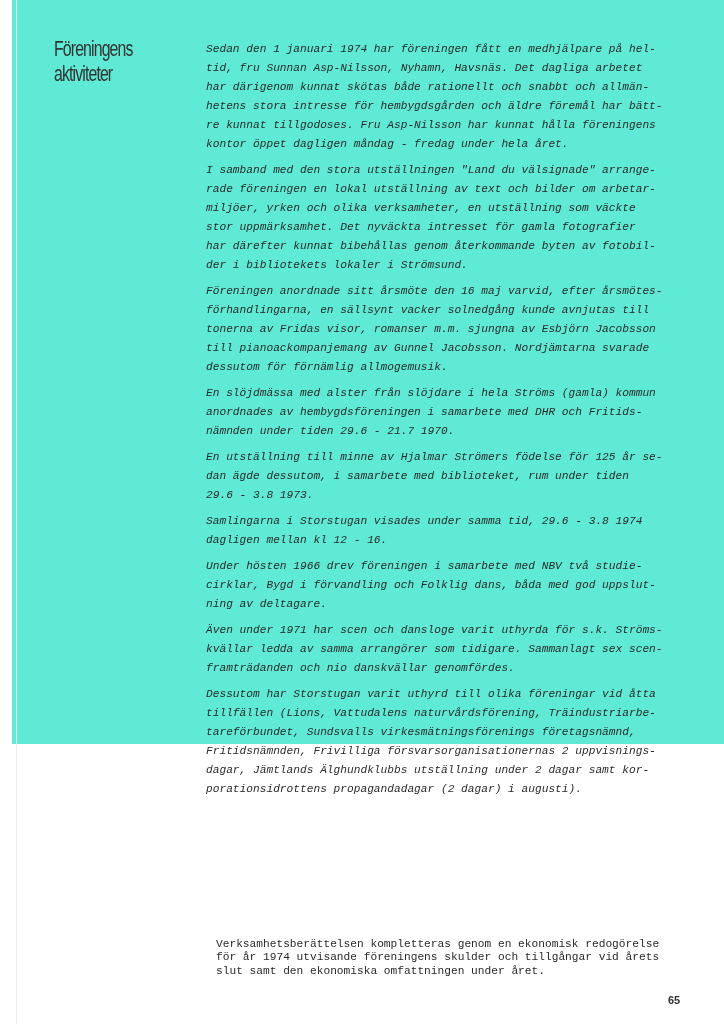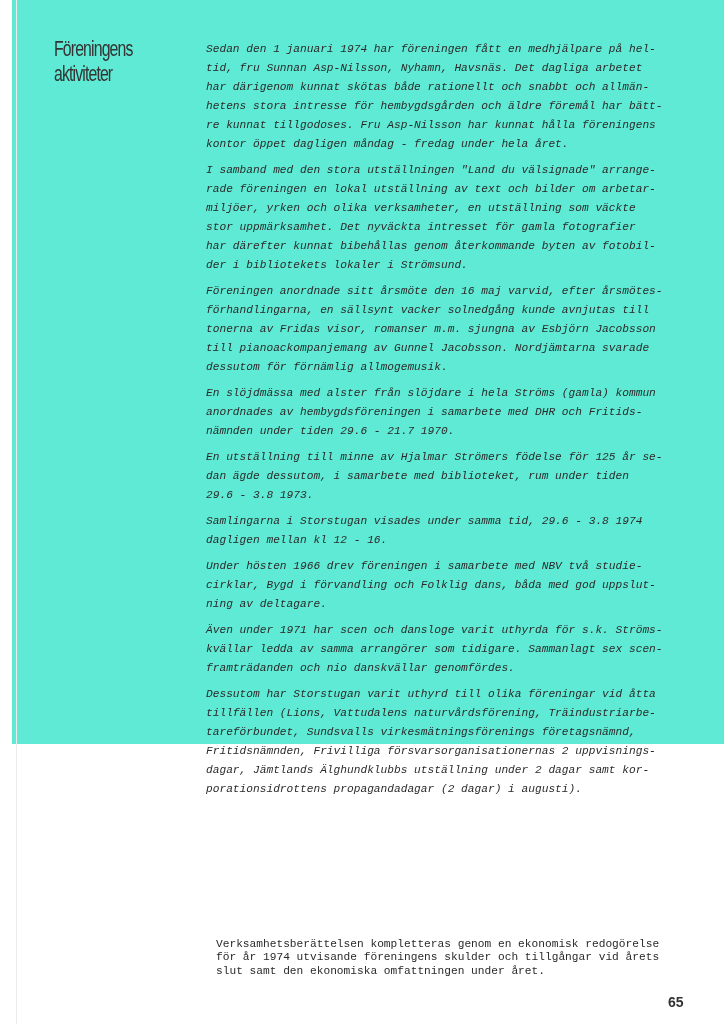--- a/index.html
+++ b/index.html
@@ -73,21 +73,21 @@
       color: #2a2a2a;
       white-space: pre-line;
       margin-left: 10px;
     }
     .page-number {
       position: absolute;
       left: 656px;
       top: 994px;
       font-family: "Liberation Sans", sans-serif;
       font-weight: bold;
-      font-size: 14px;
+      font-size: 11px;
       color: #333;
     }
   </style>
 </head>
 <body>
 
 <div class="page">
   <div class="left-edge"></div>
   <div class="right-edge"></div>
 

